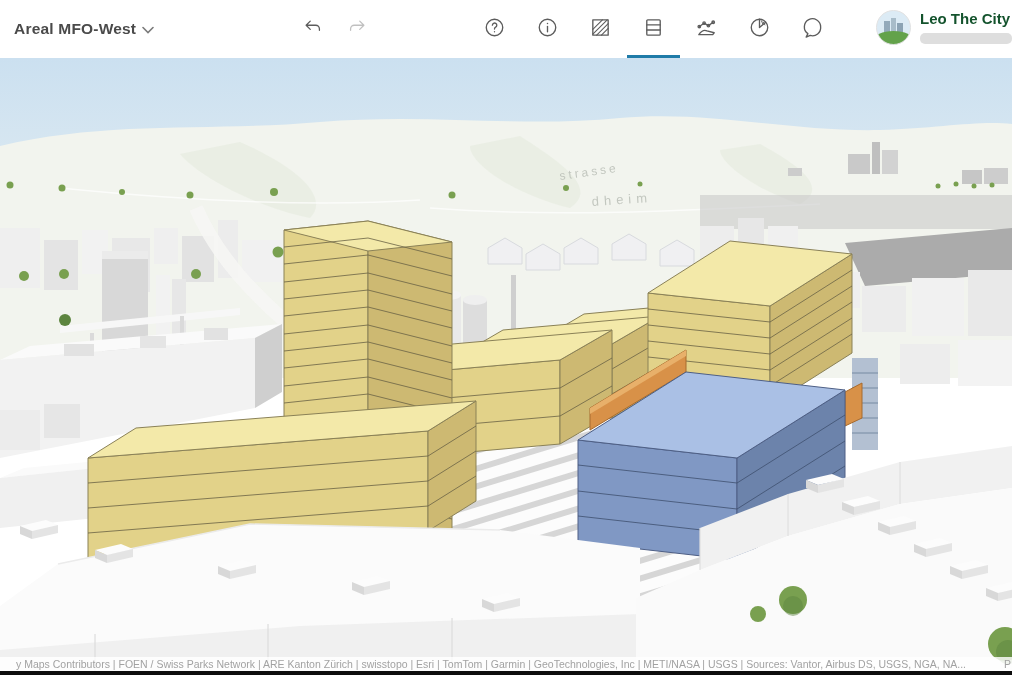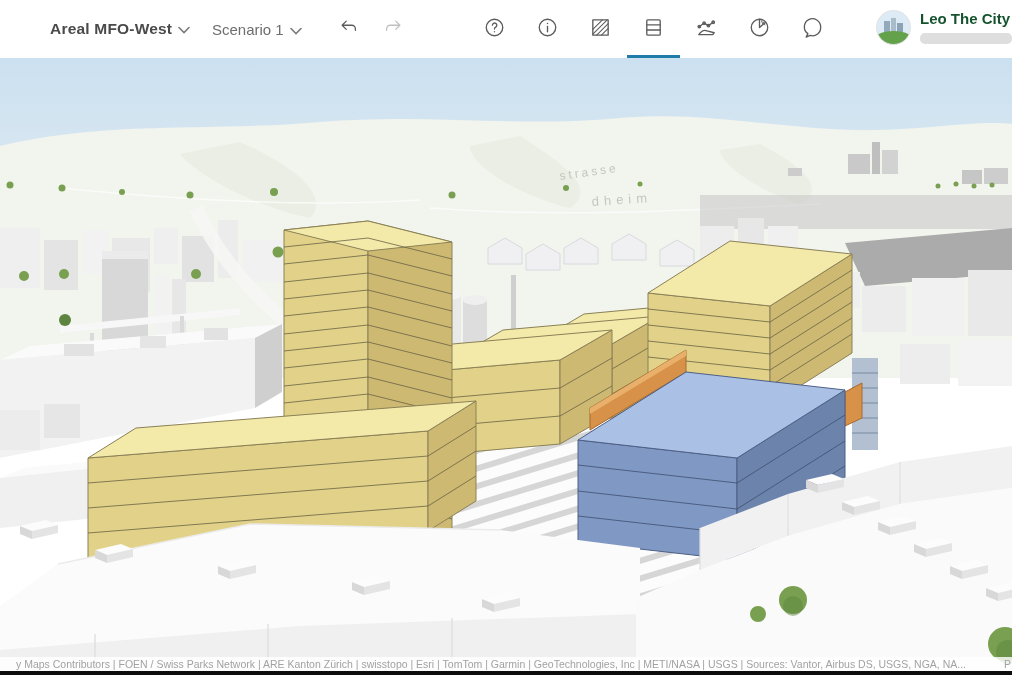--- a/index.html
+++ b/index.html
@@ -1,21 +1,21 @@
 <!DOCTYPE html>
 <html style="--accent: #1f7ba8; --text_dark: #4a4a4a; --text_mid: #6e6e6e; --attr_text: #a2a2a2; --sky_top: #cbe0f0; --sky_bottom: #eaf1f3; --hill: #f2f4ee; --hill_shade: #e4e9dd; --white_roof: #fafafa; --white_wall: #ececec; --gray_side: #cfcfcf; --yellow_top: #f3e9a9; --yellow_front: #e2d289; --yellow_side: #cdb972; --yellow_line: #6b6345; --blue_top: #aac0e5; --blue_front: #8098c4; --blue_side: #6c83ab; --blue_line: #3f5170; --orange: #d89148; --tree: #79a050; --tree_dark: #5d8540;"><head>
 <meta charset="utf-8">
 <style>
   html,body{margin:0;padding:0;background:#ffffff;}
   .app{position:relative;width:1012px;height:675px;overflow:hidden;background:#fff;
        font-family:"Liberation Sans","DejaVu Sans",sans-serif;}
   
   .header{position:absolute;top:0;left:0;width:1012px;height:58px;background:#fff;z-index:5;}
   .hbtn{position:absolute;display:flex;align-items:center;gap:0;background:none;border:none;
-        cursor:pointer;padding:0;font-family:inherit;margin-left:36px;}
+        cursor:pointer;padding:0;font-family:inherit;}
   .proj{left:14px;top:0;height:58px;font-size:15.5px;font-weight:700;color:var(--text_dark);letter-spacing:.2px;}
   .scen{left:176px;top:0;height:58px;font-size:15px;font-weight:400;color:var(--text_mid);}
   .chev{display:inline-block;margin-left:6px;}
   .undo{left:302px;top:17px;}
   .redo{left:346px;top:17px;opacity:.38;}
   .icons{position:absolute;left:468px;top:0;height:58px;display:flex;}
   .icons .ibtn{width:53px;height:58px;display:flex;align-items:center;justify-content:center;
         background:none;border:none;cursor:pointer;padding:0;}
   .icons .ibtn.sel{box-shadow:inset 0 -3px 0 var(--accent);}
   .user{position:absolute;left:876px;top:10px;display:flex;align-items:flex-start;gap:9px;cursor:pointer;}
@@ -53,28 +53,20 @@
 
     <button class="hbtn proj">
       <span>Areal MFO-West</span>
       <span class="chev">
         <svg width="12" height="8" viewBox="0 0 12 8">
             <path d="M1 1.5 L6 6.5 L11 1.5" stroke="#7b7b7b" stroke-width="1.6" fill="none" stroke-linecap="round"></path>
           </svg>
       </span>
     </button>
 
-    <button class="hbtn scen">
-      <span>Scenario 1</span>
-      <span class="chev">
-        <svg width="12" height="8" viewBox="0 0 12 8">
-            <path d="M1 1.5 L6 6.5 L11 1.5" stroke="#7b7b7b" stroke-width="1.6" fill="none" stroke-linecap="round"></path>
-          </svg>
-      </span>
-    </button>
 
     <button class="hbtn undo">
       <span>
         <svg width="22" height="22" viewBox="0 0 24 24" class="icn">
             <path d="M9 4.5 L4.5 9 L9 13.5 M4.5 9 H15 a4 4 0 0 1 4 4 v1.5"></path>
           </svg>
       </span>
     </button>
     <button class="hbtn redo">
       <span>

